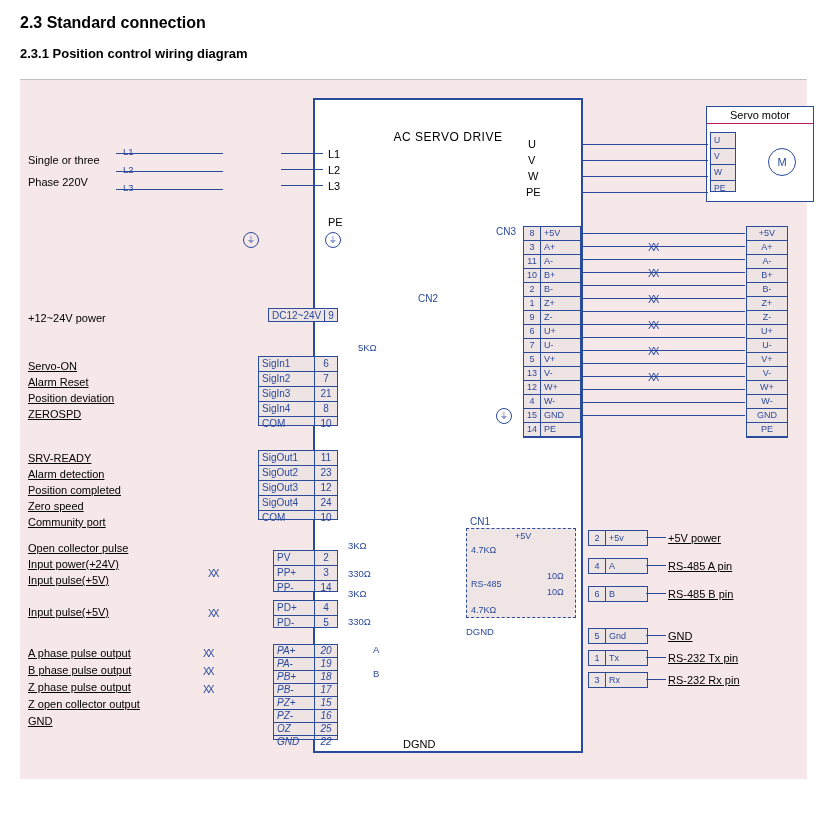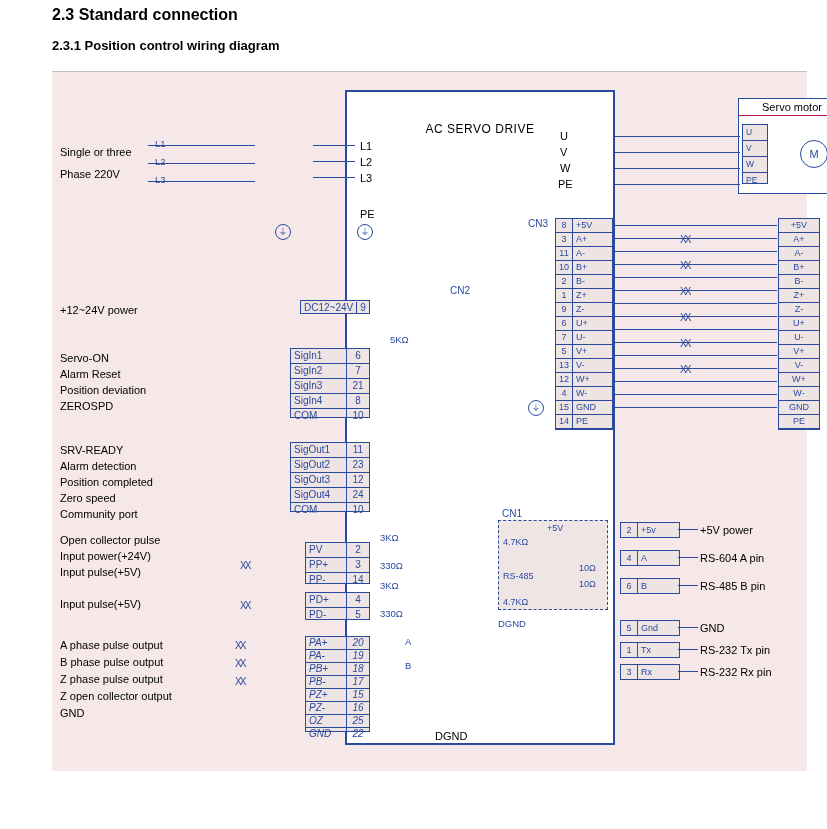--- a/index.html
+++ b/index.html
@@ -4,22 +4,21 @@
 <style>
   body {
     margin: 0;
     font-family: Arial, Helvetica, sans-serif;
     font-size: 12px;
     background: #fff;
     color: #000;
     width: 827px;
   }
   .page {
-    padding: 2px 20px;
-    margin-left: 32px;
+    padding: 10px 20px;
   }
   h2.sec {
     font-size: 16px;
     font-weight: bold;
     margin: 4px 0 14px 0;
   }
   h3.sub {
     font-size: 13px;
     font-weight: bold;
     margin: 0 0 18px 0;
@@ -90,21 +89,21 @@
     line-height: 14px;
   }
   .pinrow:last-child { border-bottom: none; }
   .pinrow .nm { flex: 1; padding: 0 3px; border-right: 1px solid #2a4a9c; }
   .pinrow .no { width: 16px; text-align: center; }
   .list-left {
     position: absolute;
     font-size: 11px;
     line-height: 16px;
   }
-  .list-left div { height: 16px; white-space: nowrap; }
+  .list-left div { height: 16px; white-space: nowrap; text-decoration: underline; }
   .wire {
     position: absolute;
     background: #2a4a9c;
   }
   .hwire { height: 1px; }
   .motor-box {
     position: absolute;
     border: 1px solid #2a4a9c;
     background: #fff;
     font-size: 11px;
@@ -538,21 +537,21 @@
             <span class="no">1</span>
             <span class="nm">Tx</span>
           </div>
           <div class="pinrow" style="height: 14px; line-height: 14px; position: absolute; left: 0px; width: 58px; top: 142px; border: 1px solid rgb(42, 74, 156); background: rgb(239, 228, 228);">
             <span class="no">3</span>
             <span class="nm">Rx</span>
           </div>
         </div>
       <div class="list-left" style="left: 640px; top: 432px; height: 170px;" id="cn1-desc">
           <div style="position: absolute; left: 0px; top: 0px; font-size: 11px;">+5V power</div>
-          <div style="position: absolute; left: 0px; top: 28px; font-size: 11px;">RS-604 A pin</div>
+          <div style="position: absolute; left: 0px; top: 28px; font-size: 11px;">RS-485 A pin</div>
           <div style="position: absolute; left: 0px; top: 56px; font-size: 11px;">RS-485 B pin</div>
           <div style="position: absolute; left: 0px; top: 98px; font-size: 11px;">GND</div>
           <div style="position: absolute; left: 0px; top: 120px; font-size: 11px;">RS-232 Tx pin</div>
           <div style="position: absolute; left: 0px; top: 142px; font-size: 11px;">RS-232 Rx pin</div>
         </div>
 
     <div class="wire hwire" style="left: 618px; top: 439px; width: 20px;"></div>
         <div class="wire hwire" style="left: 618px; top: 467px; width: 20px;"></div>
         <div class="wire hwire" style="left: 618px; top: 495px; width: 20px;"></div>
         <div class="wire hwire" style="left: 618px; top: 537px; width: 20px;"></div>

